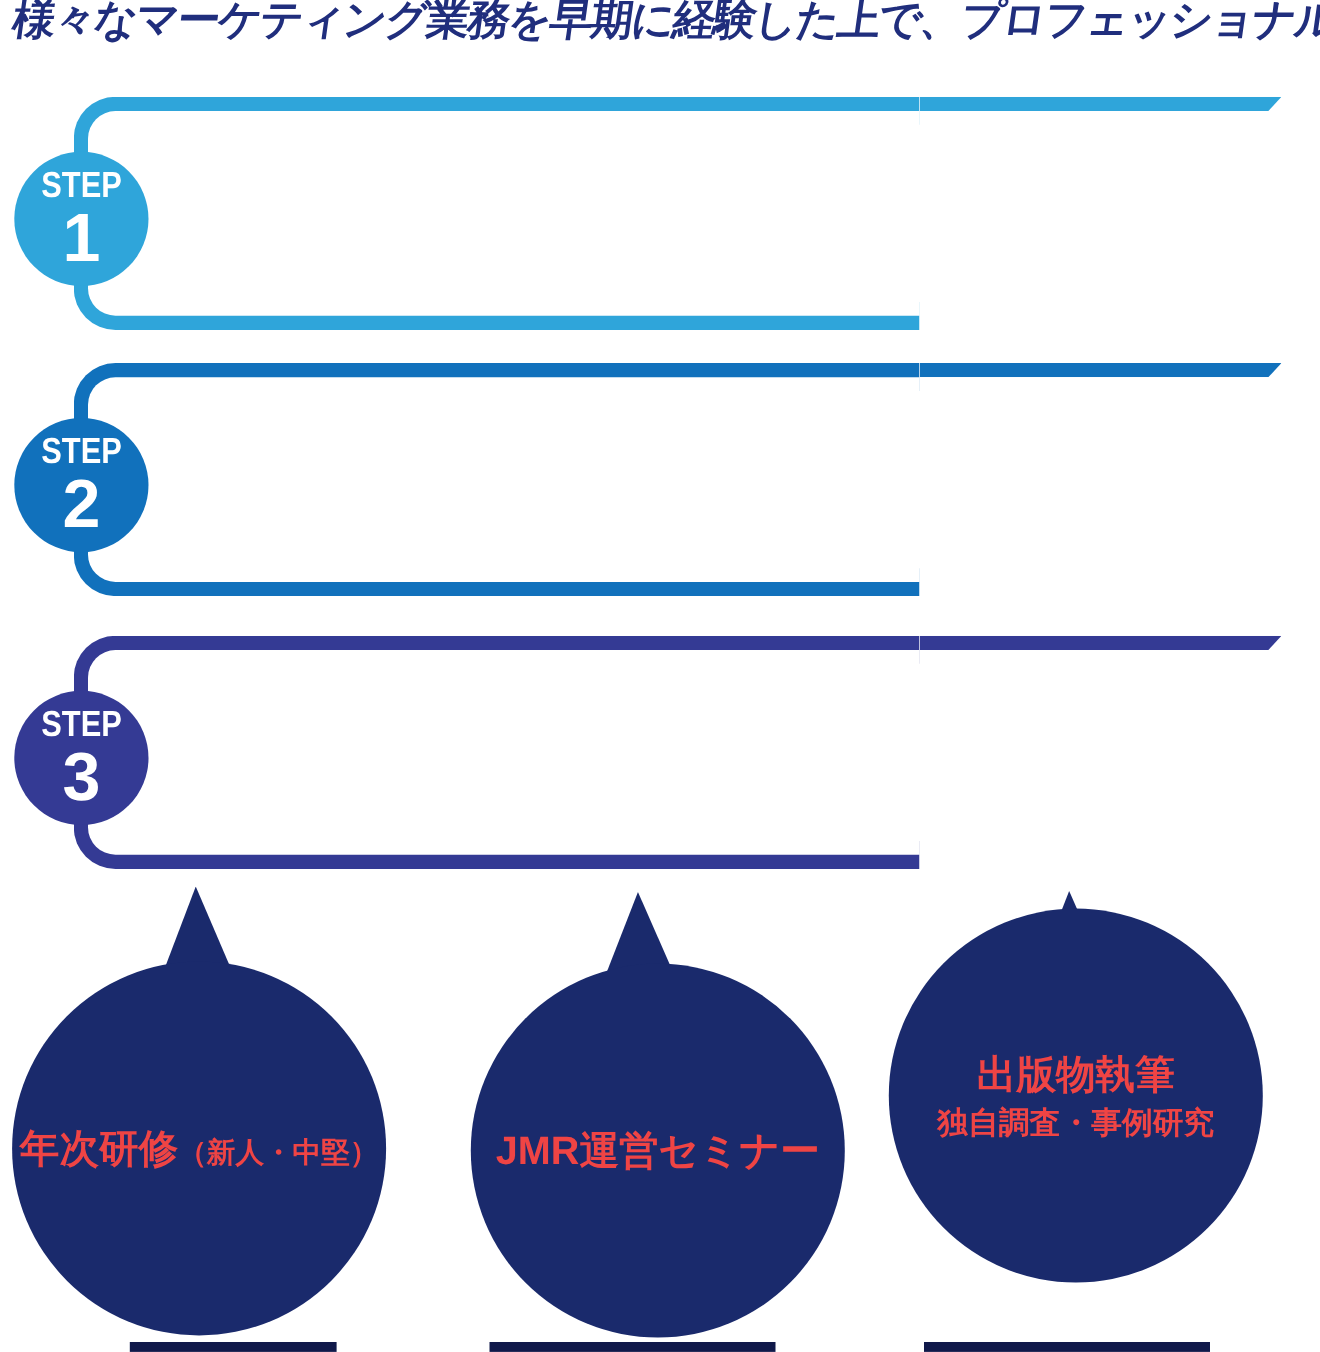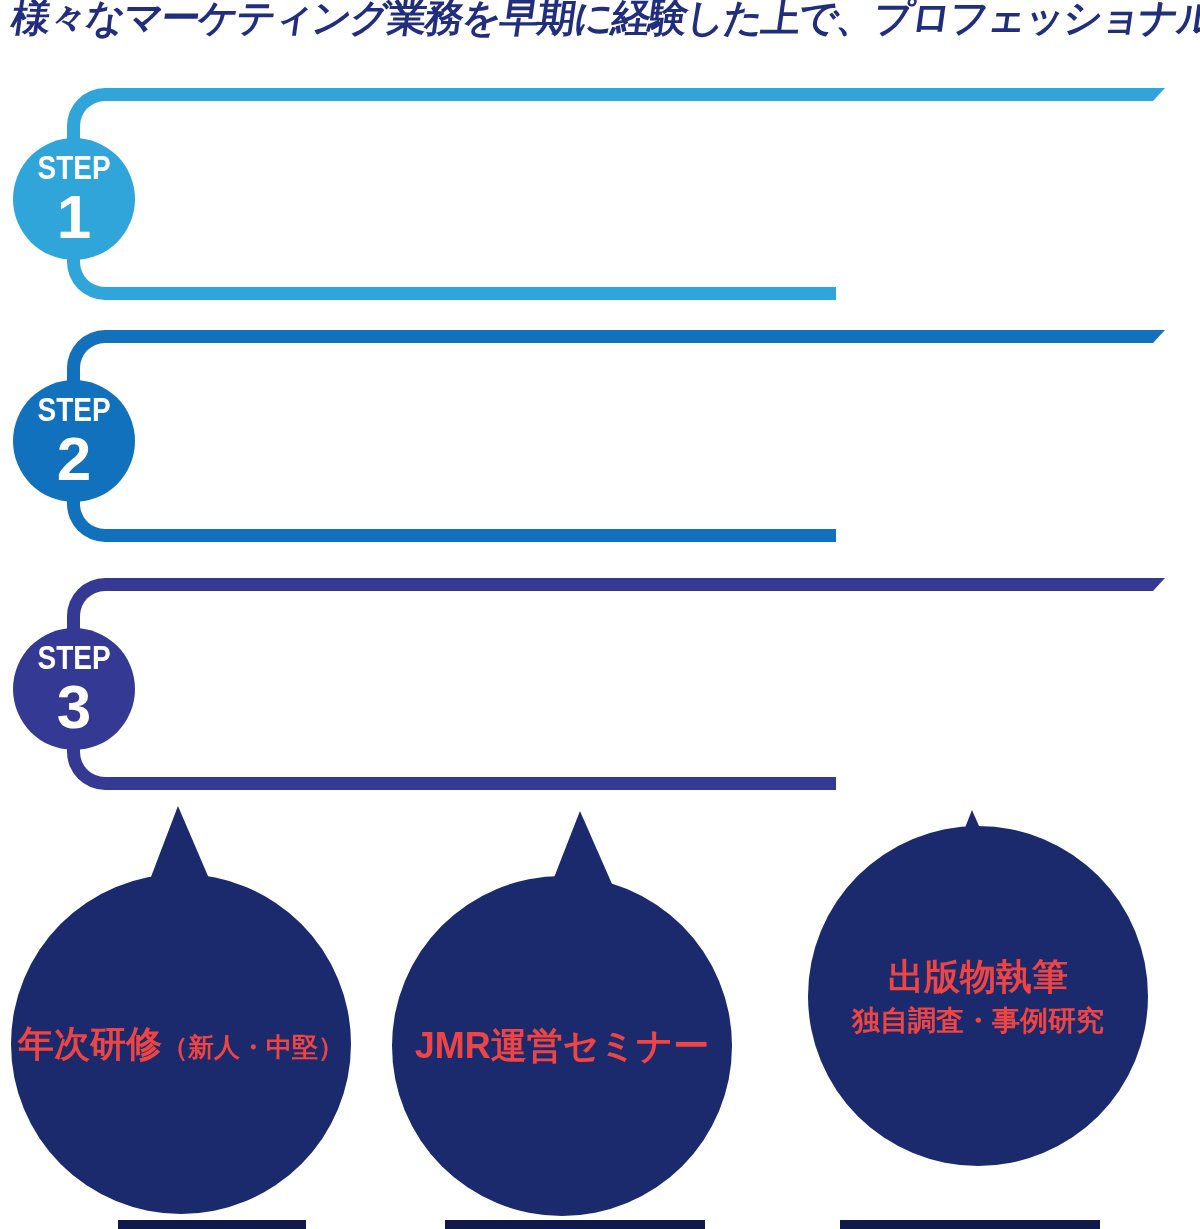--- a/index.html
+++ b/index.html
@@ -87,21 +87,21 @@
   </div>
 
   <div class="tail" style="left: 146px; top: 806px; width: 68px; height: 84px; background-color: rgb(26, 42, 108);"></div>
   <div class="bubble" style="left: 11px; top: 874px; background-color: rgb(26, 42, 108);">
     <div class="b-line">
       <span class="b-main">年次研修</span><span class="b-small">（新人・中堅）</span>
     </div>
   </div>
 
   <div class="tail" style="left: 548px; top: 811px; width: 68px; height: 82px; background-color: rgb(26, 42, 108);"></div>
-  <div class="bubble" style="left: 392px; top: 876px; background-color: rgb(26, 42, 108);">
+  <div class="bubble" style="left: 428px; top: 876px; background-color: rgb(26, 42, 108);">
     <div class="b-line">
       <span class="b-main">JMR運営セミナー</span><span class="b-small"></span>
     </div>
   </div>
 
   <div class="tail" style="left: 940px; top: 810px; width: 68px; height: 82px; background-color: rgb(26, 42, 108);"></div>
   <div class="bubble" style="left: 808px; top: 826px; background-color: rgb(26, 42, 108);">
     <div class="b-line">
       <span class="b-main">出版物執筆</span><span class="b-small"></span>
     </div>

